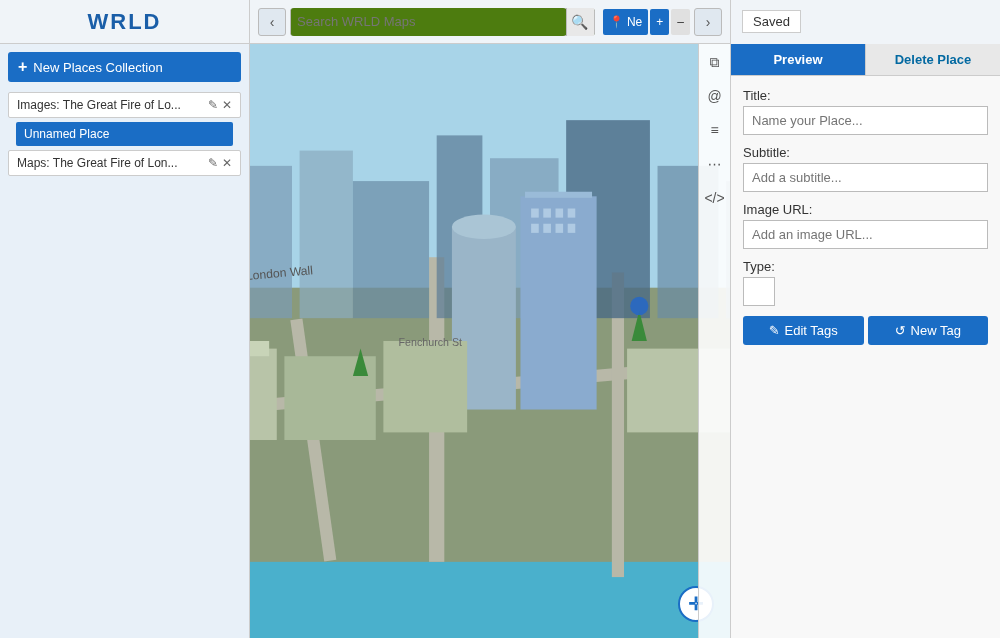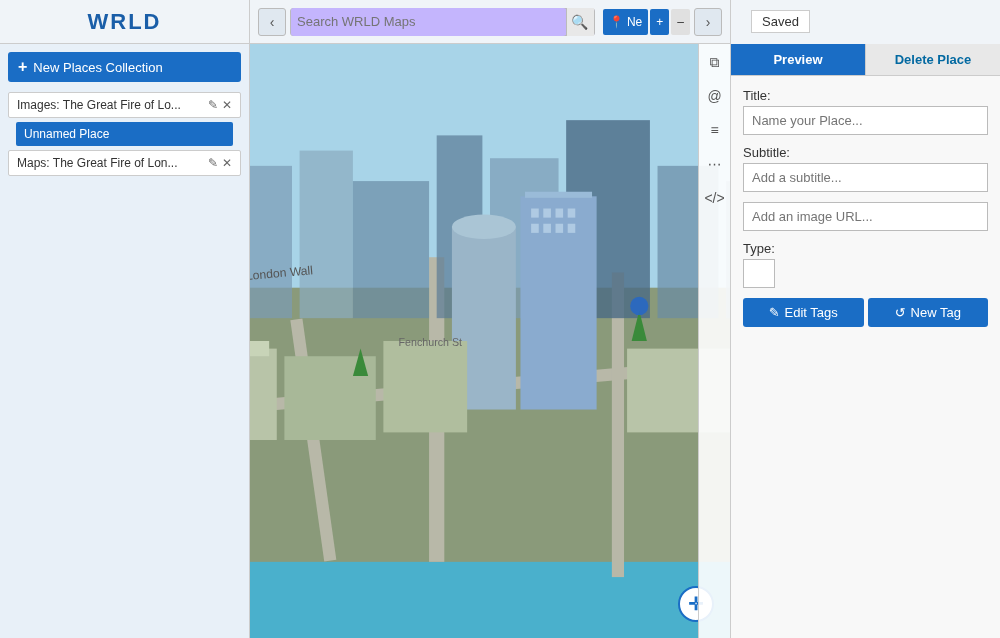--- a/index.html
+++ b/index.html
@@ -44,21 +44,21 @@
       display: flex; align-items: center; justify-content: center;
       cursor: pointer;
       font-size: 14px;
       color: #555;
     }
     .search-bar {
       flex: 1;
       display: flex;
       align-items: center;
       border: 1px solid #bbb;
-      background: #c4b5fd;
+      background: #4d7c0f;
       border-radius: 3px;
       height: 28px;
     }
     .search-bar input {
       flex: 1;
       border: none;
       outline: none;
       padding: 0 6px;
       font-size: 13px;
     }
@@ -101,21 +101,21 @@
       color: #333;
       margin-right: 8px;
     }
     .right-panel-top {
       width: 270px;
       height: 44px;
       background: #f0f4f8;
       border-left: 1px solid #ccc;
       display: flex;
       align-items: center;
-      padding: 0 20px;
+      padding: 0 11px;
       flex-shrink: 0;
     }
 
     
     .main-content {
       flex: 1;
       display: flex;
       overflow: hidden;
     }
 
@@ -484,20 +484,21 @@
         <div class="form-label">Title:</div>
         <input type="text" class="form-input" placeholder="Name your Place..." style="">
       </div>
 
       <div>
         <div class="form-label">Subtitle:</div>
         <input type="text" class="form-input" placeholder="Add a subtitle..." style="">
       </div>
 
       <div>
+        <div class="form-label">Image URL:</div>
         <input type="text" class="form-input" placeholder="Add an image URL..." style="">
       </div>
 
       <div>
         <div class="form-label">Type:</div>
         <div class="type-row">
           <input type="text" class="type-num" style="">
         </div>
       </div>
 

